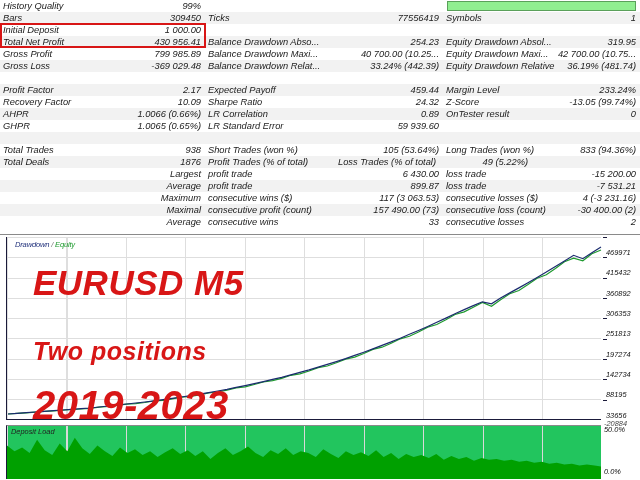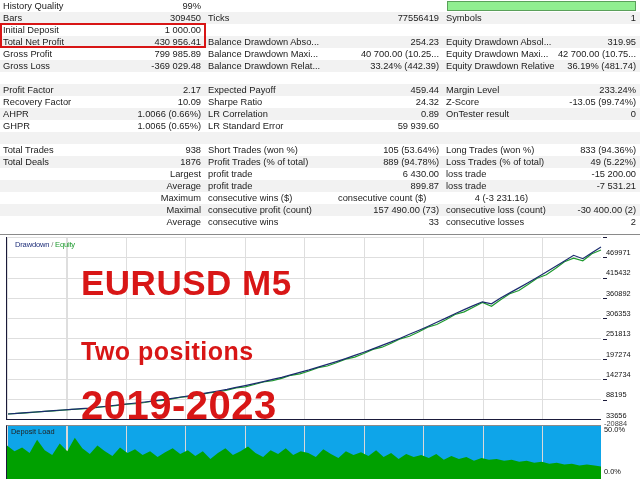--- a/index.html
+++ b/index.html
@@ -2,21 +2,21 @@
 <html><head>
 <meta charset="utf-8">
 <style>
   * { box-sizing: border-box; margin: 0; padding: 0; }
   html, body {
     width: 640px; height: 480px;
     background: #ffffff;
     font-family: "Liberation Sans", sans-serif;
     overflow: hidden;
   }
-  #app { position: relative; width: 640px; height: 480px; }
+  #app { position: relative; width: 640px; height: 480px; font-style: italic; }
 
   
   .stats {
     position: absolute; left: 0; top: 0; width: 640px; height: 234px;
     background: #ffffff;
   }
   .srow {
     display: flex; width: 640px; height: 12px; line-height: 12px;
     font-size: 9.3px; color: #1b1b1b;
   }
@@ -71,38 +71,37 @@
   .legend .bal { color: #1f2f7a; }
   .legend .sep { color: #777; }
   .legend .eq { color: #1f9a2f; }
 
   .curve { position: absolute; left: 0; top: 0; width: 595px; height: 183px; z-index: 4; }
 
   .overlay-text {
     position: absolute; z-index: 7; color: #d81616;
     font-weight: bold; font-family: "Liberation Sans", sans-serif;
     letter-spacing: .5px;
-    margin-left: 48px;
   }
   .ov1 { left: 26px; top: 26px; font-size: 35px; }
   .ov2 { left: 26px; top: 100px; font-size: 25px; }
   .ov3 { left: 26px; top: 146px; font-size: 40px; text-align: center; }
 
   
   .yaxis { position: absolute; left: 603px; top: 0px; width: 37px; height: 190px; }
   .ytick {
     position: absolute; left: 3px; font-size: 7.4px; color: #111; white-space: nowrap; margin-top: 15px;
   }
   .ytickline { position: absolute; left: 0px; width: 4px; height: 1px; background: #1a1a3a; }
 
   
   .dl-wrap {
     position: absolute; left: 6px; top: 190px; width: 595px; height: 54px;
     border-left: 1px solid #1a1a3a; border-top: 1px solid #8a8a8a;
-    background: #0ea5e9; overflow: hidden;
+    background: #22c55e; overflow: hidden;
   }
   .dl-title {
     position: absolute; left: 4px; top: 1px; font-size: 7.4px; color: #222; z-index: 3;
   }
   .dl-grid {
     position: absolute; inset: 0;
     background-image: repeating-linear-gradient(to right, #d9d9d9 0 1px, transparent 1px 59.5px);
   }
   .dl-svg { position: absolute; left: 0; top: 0; width: 595px; height: 54px; }
 
@@ -227,21 +226,20 @@
           <div class="cell c1v val">938</div>
           <div class="cell c2l lbl">Short Trades (won %)</div>
           <div class="cell c2v val">105 (53.64%)</div>
           <div class="cell c3l lbl">Long Trades (won %)</div>
           <div class="cell c3v val">833 (94.36%)</div>
         </div>
         <div class="srow alt">
           <div class="cell c1l lbl">Total Deals</div>
           <div class="cell c1v val">1876</div>
           <div class="cell c2l lbl">Profit Trades (% of total)</div>
-          <div class="cell c2v val">889 (94.78%)</div>
           <div class="cell c3l lbl">Loss Trades (% of total)</div>
           <div class="cell c3v val">49 (5.22%)</div>
         </div>
         <div class="srow">
           <div class="cell c1l lbl"></div>
           <div class="cell c1v val">Largest</div>
           <div class="cell c2l lbl">profit trade</div>
           <div class="cell c2v val">6 430.00</div>
           <div class="cell c3l lbl">loss trade</div>
           <div class="cell c3v val">-15 200.00</div>
@@ -251,21 +249,22 @@
           <div class="cell c1v val">Average</div>
           <div class="cell c2l lbl">profit trade</div>
           <div class="cell c2v val">899.87</div>
           <div class="cell c3l lbl">loss trade</div>
           <div class="cell c3v val">-7 531.21</div>
         </div>
         <div class="srow">
           <div class="cell c1l lbl"></div>
           <div class="cell c1v val">Maximum</div>
           <div class="cell c2l lbl">consecutive wins ($)</div>
-          <div class="cell c3l lbl">consecutive count ($)</div>
+          <div class="cell c2v val">117 (3 063.53)</div>
+          <div class="cell c3l lbl">consecutive losses ($)</div>
           <div class="cell c3v val">4 (-3 231.16)</div>
         </div>
         <div class="srow alt">
           <div class="cell c1l lbl"></div>
           <div class="cell c1v val">Maximal</div>
           <div class="cell c2l lbl">consecutive profit (count)</div>
           <div class="cell c2v val">157 490.00 (73)</div>
           <div class="cell c3l lbl">consecutive loss (count)</div>
           <div class="cell c3v val">-30 400.00 (2)</div>
         </div>

